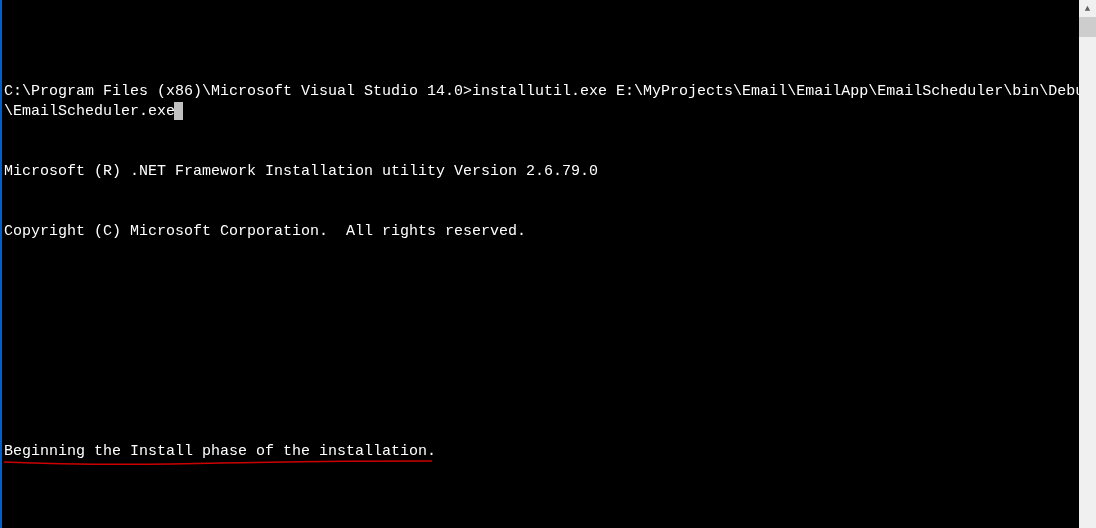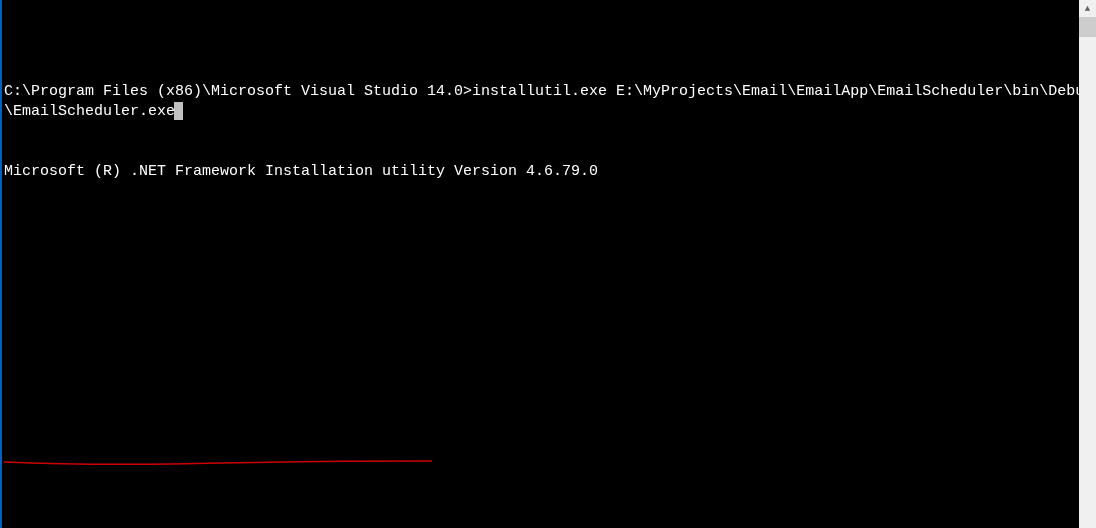--- a/index.html
+++ b/index.html
@@ -74,25 +74,27 @@
       vertical-align: text-bottom;
       margin-left: -1px;
     }
   </style>
 </head>
 <body>
 
 <div class="console">
   <span class="line"></span>
   <span class="line"><span>C:\Program Files (x86)\Microsoft Visual Studio 14.0&gt;installutil.exe E:\MyProjects\Email\EmailApp\EmailScheduler\bin\Debug\EmailScheduler.exe</span><span class="cursor-block"></span></span>
-  <span class="line">Microsoft (R) .NET Framework Installation utility Version 4.6.79.0</span>
+  <span class="line">Microsoft (R) .NET Framework Installation utility Version 2.6.79.0</span>
+  <span class="line">Copyright (C) Microsoft Corporation.  All rights reserved.</span>
   <span class="line"></span>
   <span class="line"></span>
   <span class="line"></span>
   <span class="line"></span>
+  <span class="line">Beginning the Install phase of the installation.</span>
   
   
   
   
   
   
   
   
   
   <span class="line"></span>

